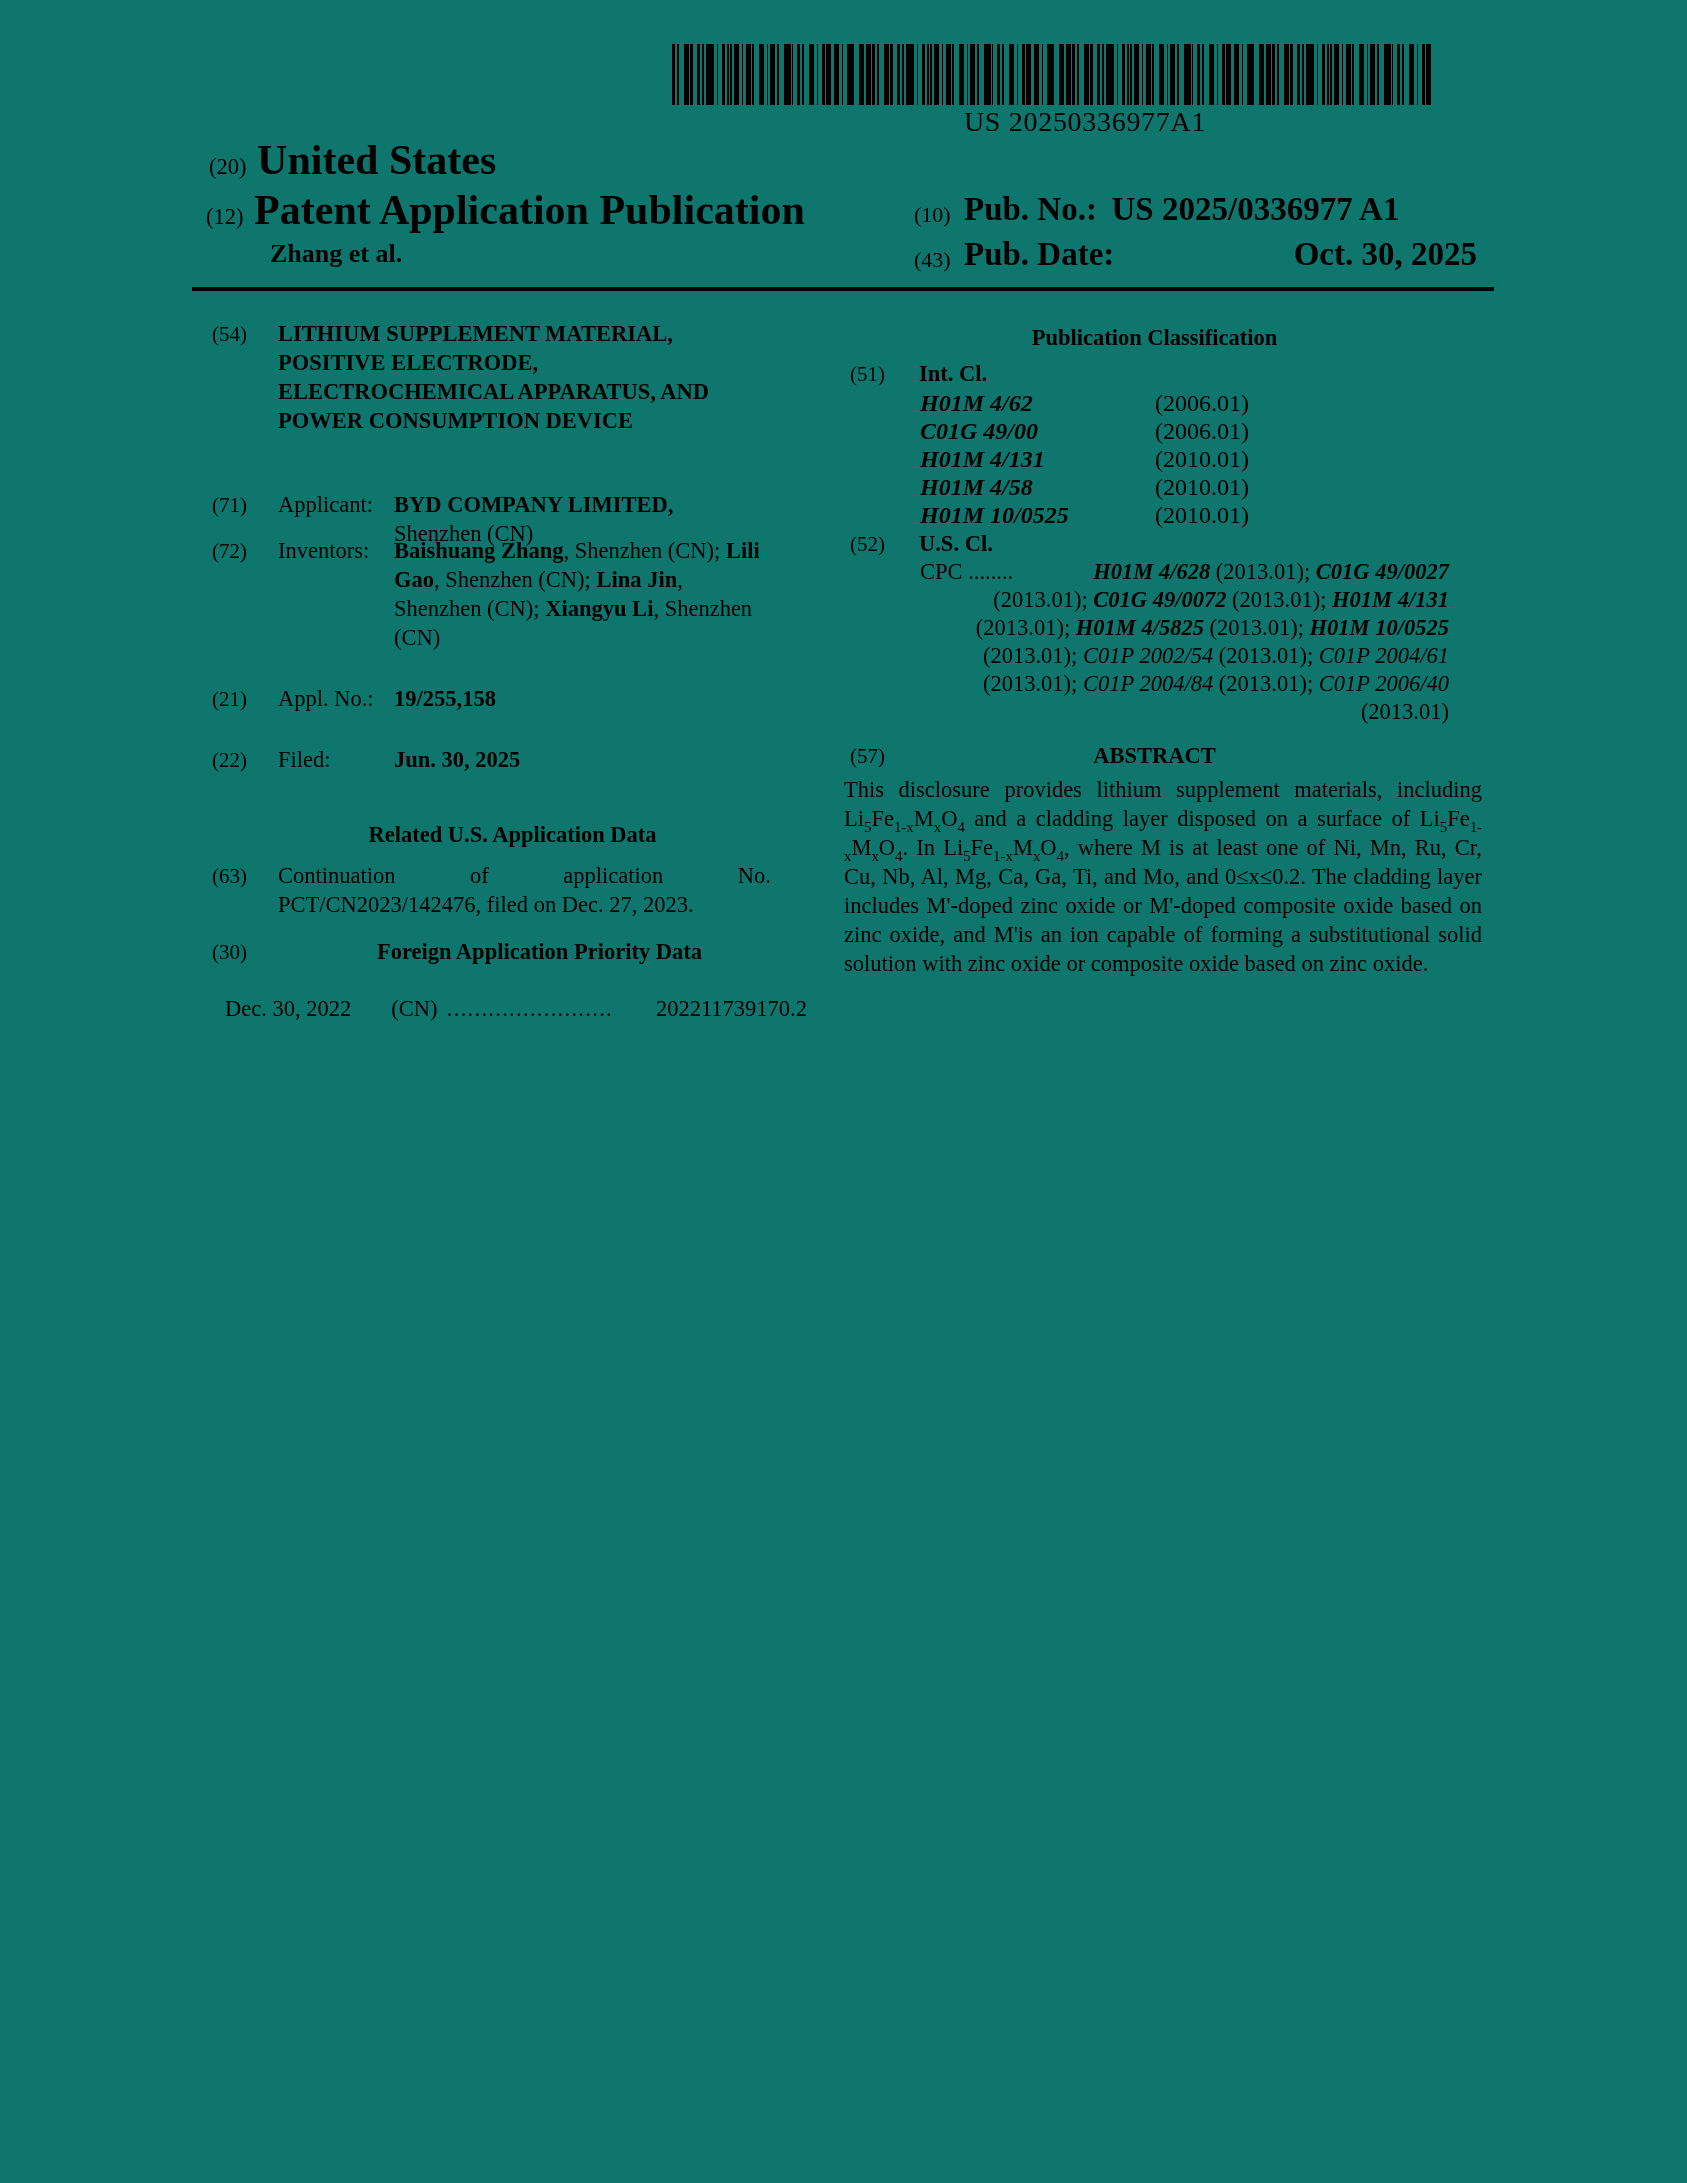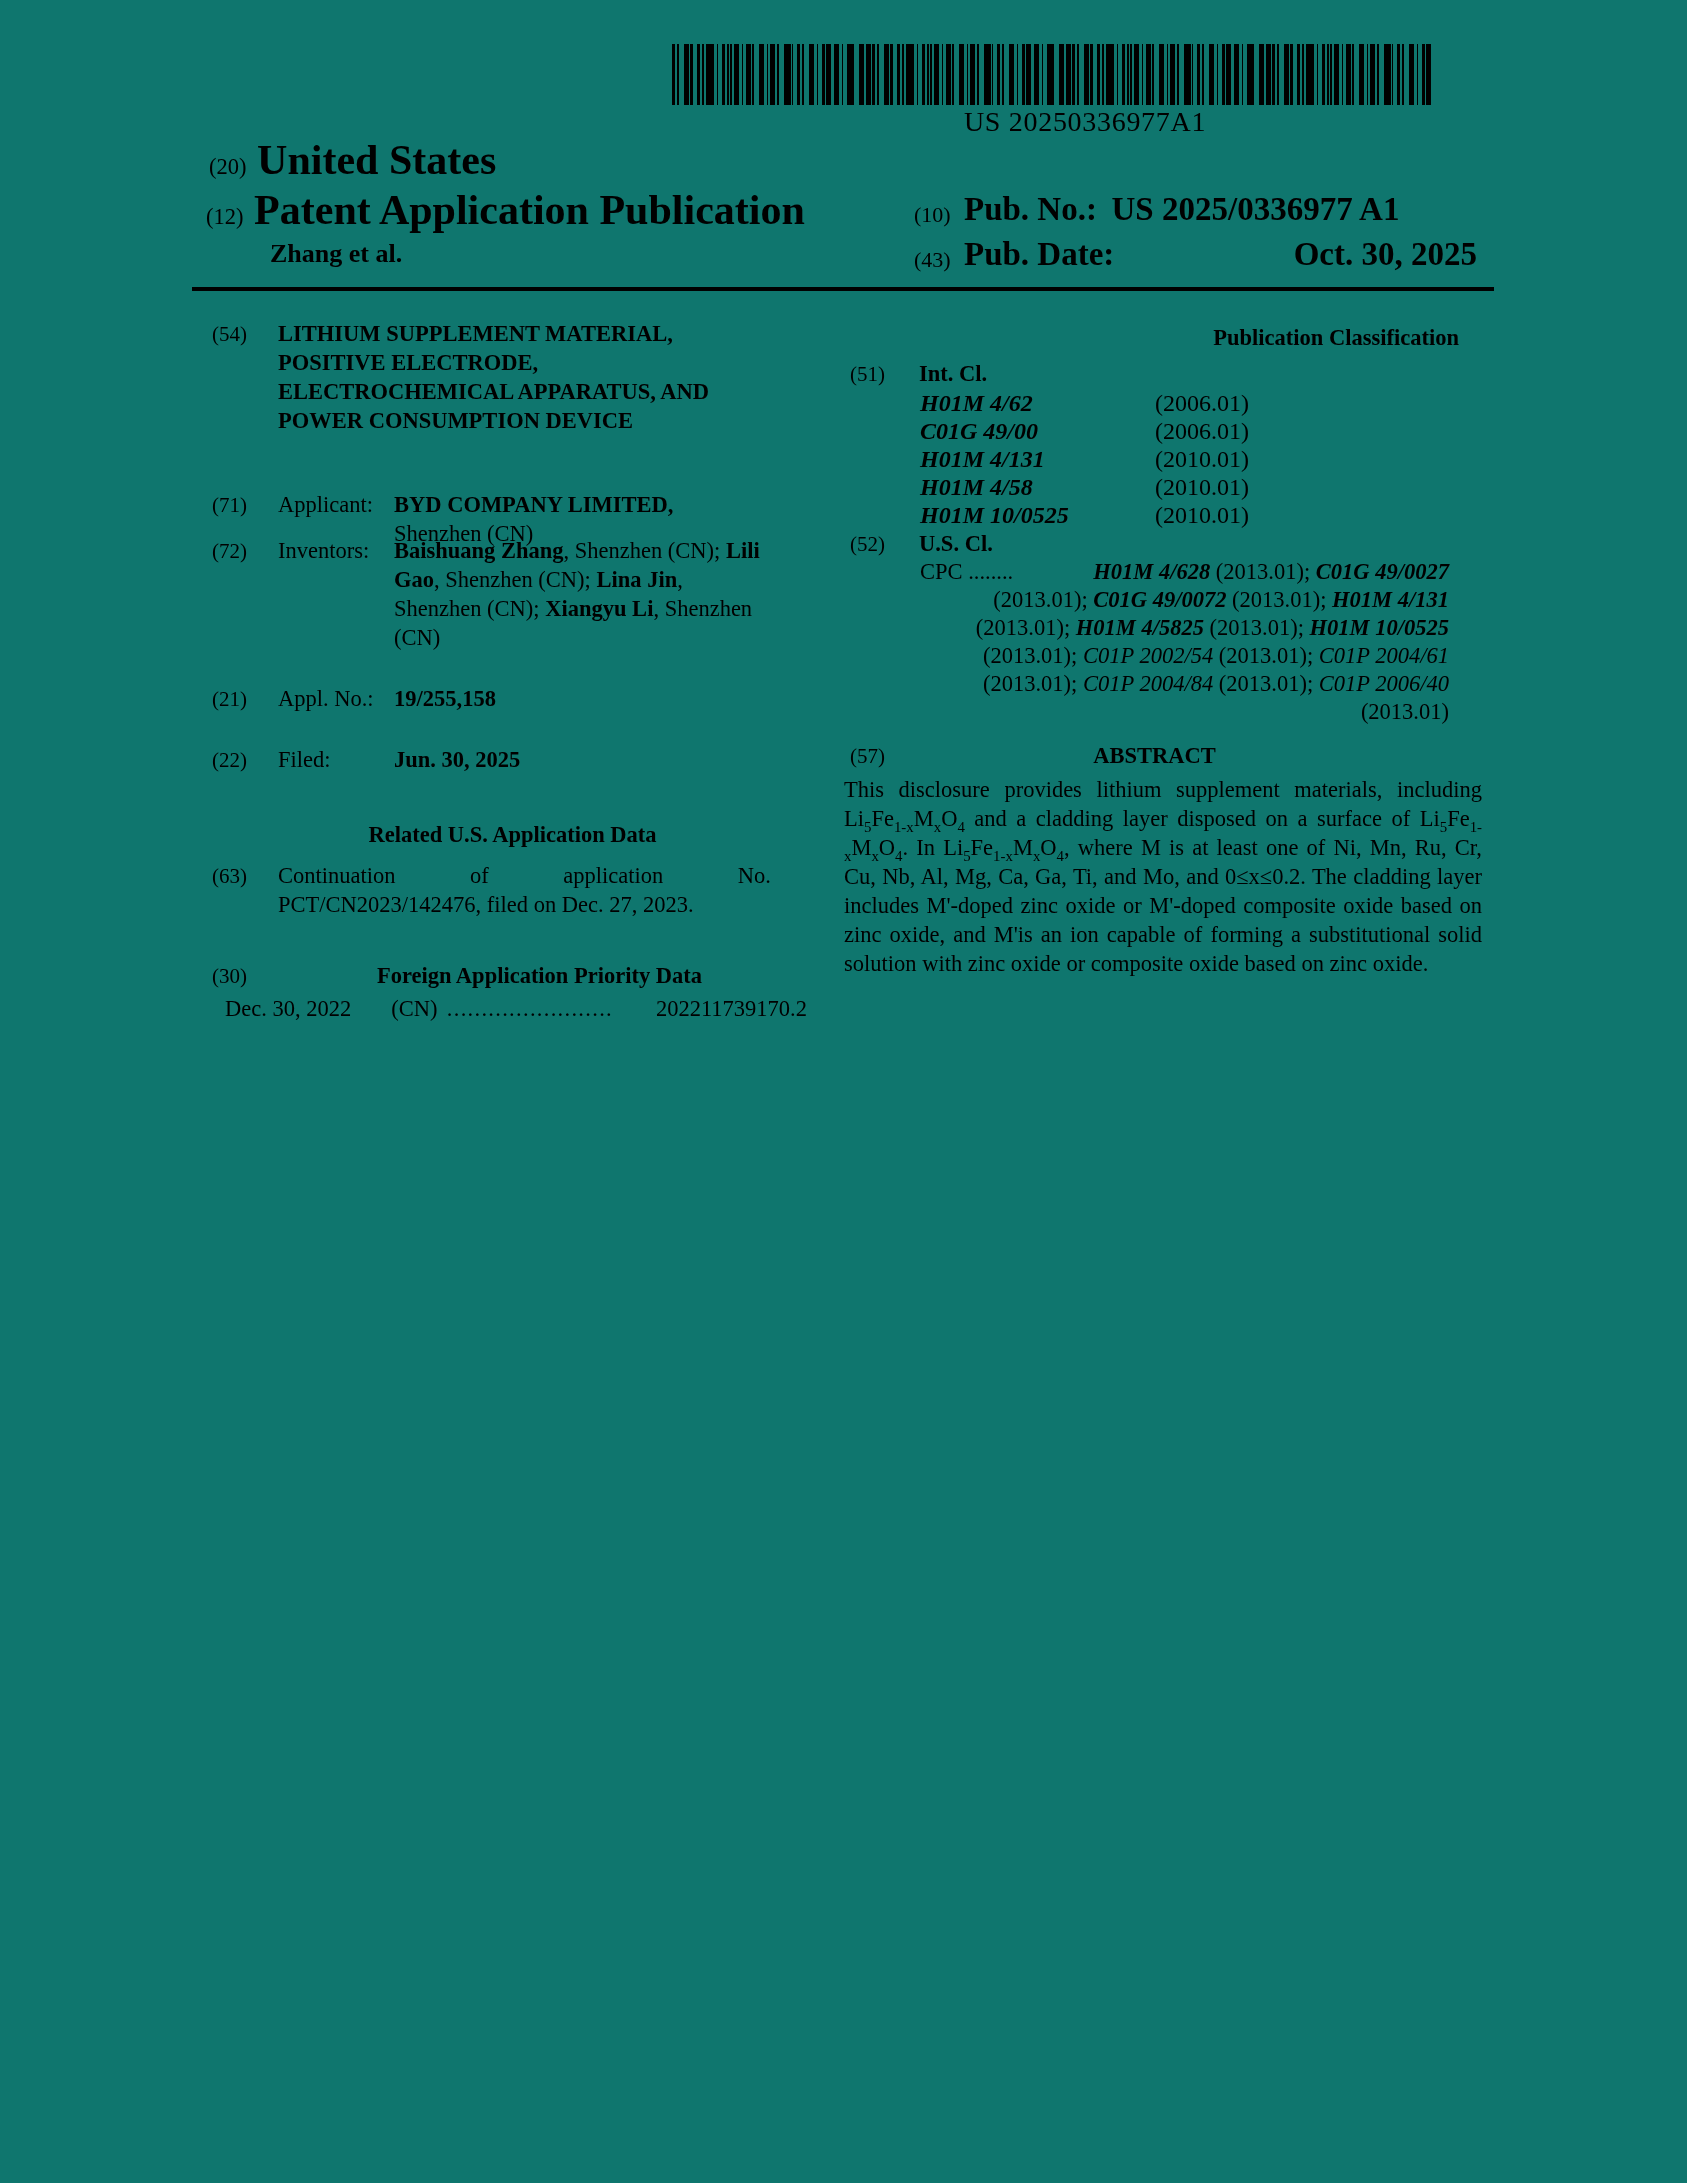--- a/index.html
+++ b/index.html
@@ -44,27 +44,27 @@
   .item54{left:212px;top:319px;width:595px;}
   .item54 .title{font-weight:bold;white-space:pre-line;width:523px;}
   .item71{left:212px;top:454px;width:595px;margin-top:36px;}
   .item72{left:212px;top:536px;width:595px;}
   .item21{left:212px;top:684px;width:595px;}
   .item22{left:212px;top:745px;width:595px;}
   .relhead{left:248px;top:820px;width:529px;text-align:center;font-weight:bold;font-size:22.5px;line-height:29px;}
   .item63{left:212px;top:861px;width:589px;}
   .item63 .value{max-width:493px;text-align:justify;}
   .item30{left:212px;top:937px;width:589px;}
-  .item30 .heading{flex:1;text-align:center;font-weight:bold;margin-top:24px;}
+  .item30 .heading{flex:1;text-align:center;font-weight:bold;}
   .priority{left:225px;top:994px;width:582px;display:flex;align-items:baseline;font-size:22.5px;line-height:29px;}
   .priority .country{margin-left:40px;}
   .priority .dots{flex:1;overflow:hidden;white-space:nowrap;margin:0 9.3px;letter-spacing:1.3px;}
 
   
-  .pubclass{left:850px;top:323px;width:609px;text-align:right;font-weight:bold;font-size:22.5px;line-height:29px;}
+  .pubclass{left:850px;top:323px;width:609px;text-align:center;font-weight:bold;font-size:22.5px;line-height:29px;}
   .item51{left:850px;top:359px;width:609px;}
   .item51 .label,.item52 .label{font-weight:bold;width:auto;}
   .item51 .inid,.item52 .inid,.inid57{width:69px;flex:none;font-size:21px;}
   .intcl{left:920px;top:389px;width:476px;font-size:24px;line-height:28px;}
   .intcl-row{display:flex;}
   .intcl-code{width:235px;flex:none;font-weight:bold;font-style:italic;}
   .item52{left:850px;top:529px;width:609px;}
   .cpc{left:920px;top:558px;width:529px;font-size:22.5px;line-height:28px;text-align:right;}
   .cpc .prefix{float:left;}
   .seg-b{font-weight:bold;}

